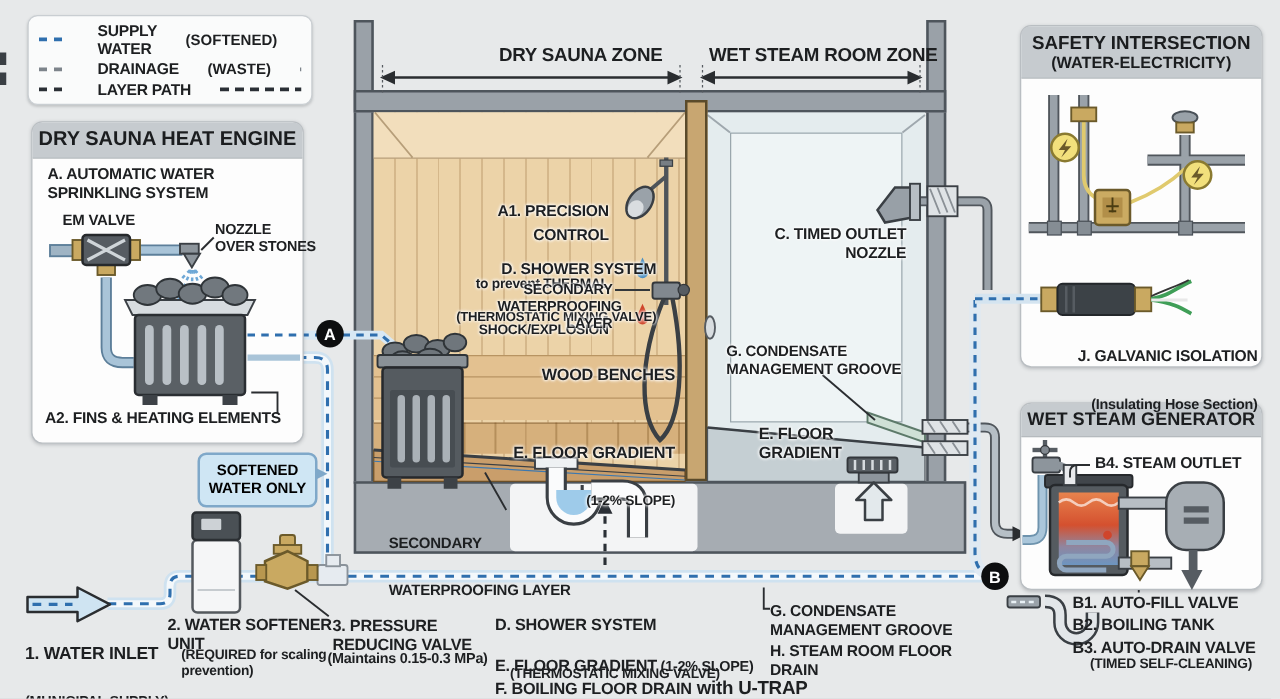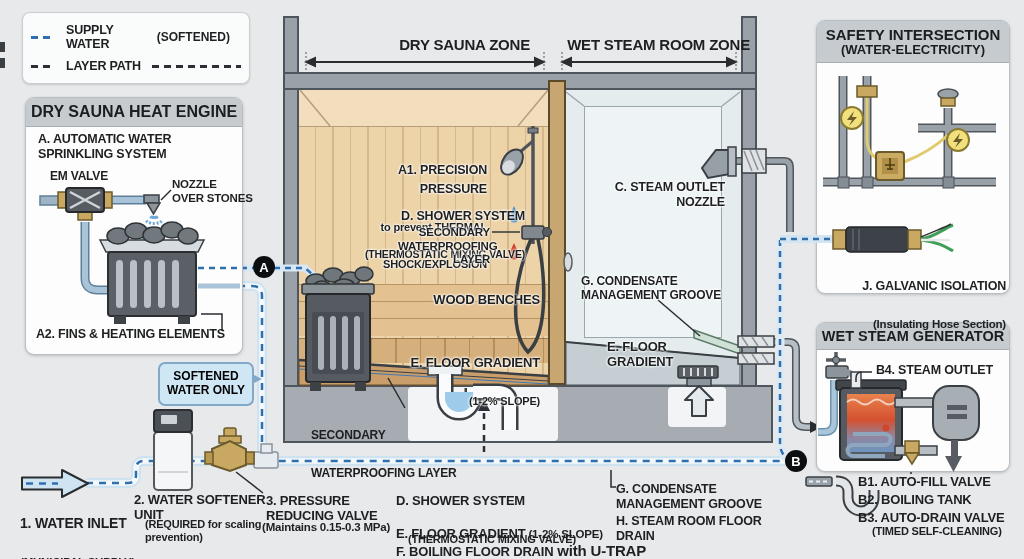--- a/index.html
+++ b/index.html
@@ -14,21 +14,21 @@
   
   .b{font-weight:bold;letter-spacing:-0.2px;}
   .reg{font-weight:bold;}
   .lbl{position:absolute;line-height:1.18;white-space:pre-line;letter-spacing:-0.2px;}
   .ctr{text-align:right;}
   .halo{text-shadow:0 0 3px rgba(255,255,255,.95),0 0 3px rgba(255,255,255,.95),0 0 2px rgba(255,255,255,.9);}
   
   .legend{position:absolute;left:22px;top:12px;width:228px;height:72px;background:#fafbfb;
           border:1.5px solid #c9ced2;border-radius:8px;box-shadow:0 1px 2px rgba(60,65,70,.2);
           display:flex;flex-direction:column;justify-content:space-evenly;padding:2px 8px;box-sizing:border-box;}
-  .lg-row{display:flex;align-items:center;gap:11px;font-size:12.5px;}
+  .lg-row{display:flex;align-items:center;gap:23px;font-size:12.5px;}
   .lg-lead{width:24px;height:3px;flex:0 0 auto;}
   .lg-fill{flex:1 1 auto;height:3px;}
   .dash-blue{background:repeating-linear-gradient(90deg,#2f6fae 0 7px,transparent 7px 12px);}
   .dash-gray{background:repeating-linear-gradient(90deg,#7d848b 0 7px,transparent 7px 12px);}
   .dash-dark{background:repeating-linear-gradient(90deg,#2a2f35 0 7px,transparent 7px 12px);}
   .solid-gray{background:#7d848b;}
   
   .wall{position:absolute;background:#9aa1a8;border:2px solid #4e555c;box-sizing:border-box;}
   .sauna-room{position:absolute;left:299px;top:90px;width:249px;height:295px;background:#ecd3a8;
        background-image:repeating-linear-gradient(90deg,transparent 0 16px,rgba(130,85,35,.22) 16px 17.5px);}
@@ -247,20 +247,26 @@
   </svg>
 
   <div class="legend z40">
     <div class="lg-row">
       <span class="lg-lead dash-blue"></span>
       <span class="b">SUPPLY WATER</span>
       <span class="reg" style="font-size:12px">(SOFTENED)</span>
       <span class="lg-fill dash-blue"></span>
     </div>
     <div class="lg-row">
+      <span class="lg-lead dash-gray"></span>
+      <span class="b">DRAINAGE</span>
+      <span class="reg" style="font-size:12px">(WASTE)</span>
+      <span class="lg-fill solid-gray"></span>
+    </div>
+    <div class="lg-row">
       <span class="lg-lead dash-dark"></span>
       <span class="b">LAYER PATH</span>
       <span class="lg-fill dash-dark"></span>
     </div>
   </div>
 
   <div class="panel z40" style="left:25px;top:97px;width:216px;height:256px">
     <div class="panel-hdr" style="height:28px;line-height:28px;font-size:16px">DRY SAUNA HEAT ENGINE</div>
   </div>
 
@@ -441,42 +447,42 @@
   <div class="lbl b ctr" style="left:556px;top:36px;width:194px;font-size:15px">WET STEAM ROOM ZONE</div>
 
   <div class="lbl b z50" style="left:38px;top:132px;font-size:12.5px">A. AUTOMATIC WATER
 SPRINKLING SYSTEM</div>
   <div class="lbl b z50" style="left:50px;top:169px;font-size:12px">EM VALVE</div>
   <div class="lbl b z50" style="left:172px;top:178px;font-size:11.5px">NOZZLE
 OVER STONES</div>
   <div class="lbl b z50" style="left:36px;top:327px;font-size:12.5px">A2. FINS &amp; HEATING ELEMENTS</div>
 
   <div class="lbl ctr halo z50" style="left:337px;top:141px;width:150px">
-    <span class="b" style="font-size:12.5px">A1. PRECISION PRESSURE</span><br>
+    <span class="b" style="font-size:12.5px">A1. PRECISION CONTROL</span><br>
     <span class="reg" style="font-size:11px">to prevent </span><span class="b" style="font-size:11px">THERMAL</span><br>
     <span class="b" style="font-size:11px">SHOCK/EXPLOSION</span>
   </div>
   <div class="lbl ctr halo z50" style="left:350px;top:187px;width:175px">
     <span class="b" style="font-size:12.5px">D. SHOWER SYSTEM</span><br>
     <span class="reg" style="font-size:10.5px">(THERMOSTATIC MIXING VALVE)</span>
   </div>
   <div class="lbl b ctr halo z50" style="left:398px;top:226px;width:92px;font-size:11.5px">SECONDARY
 WATERPROOFING
 LAYER</div>
   <div class="lbl b ctr halo z50" style="left:380px;top:292px;width:160px;font-size:13px">WOOD BENCHES</div>
   <div class="lbl ctr halo z50" style="left:380px;top:334px;width:160px">
     <span class="b" style="font-size:13px">E. FLOOR GRADIENT</span><br>
     <span class="reg" style="font-size:11px">(1-2% SLOPE)</span>
   </div>
   <div class="lbl z50" style="left:311px;top:406px">
     <span class="b" style="font-size:12px">SECONDARY</span><br>
     <span class="reg" style="font-size:12px">WATERPROOFING LAYER</span>
   </div>
 
-  <div class="lbl b ctr halo z50" style="left:585px;top:180px;width:140px;font-size:12.5px">C. STEAM OUTLET
+  <div class="lbl b ctr halo z50" style="left:585px;top:180px;width:140px;font-size:12.5px">C. TIMED OUTLET
 NOZZLE</div>
   <div class="lbl b halo z50" style="left:581px;top:274px;font-size:12px">G. CONDENSATE
 MANAGEMENT GROOVE</div>
   <div class="lbl b halo z50" style="left:607px;top:339px;font-size:13px">E. FLOOR
 GRADIENT</div>
 
   <div class="lbl ctr z50" style="left:818px;top:257px;width:188px">
     <span class="b" style="font-size:12.5px">J. GALVANIC ISOLATION</span><br>
     <span class="reg" style="font-size:11.5px">(Insulating Hose Section)</span>
   </div>

